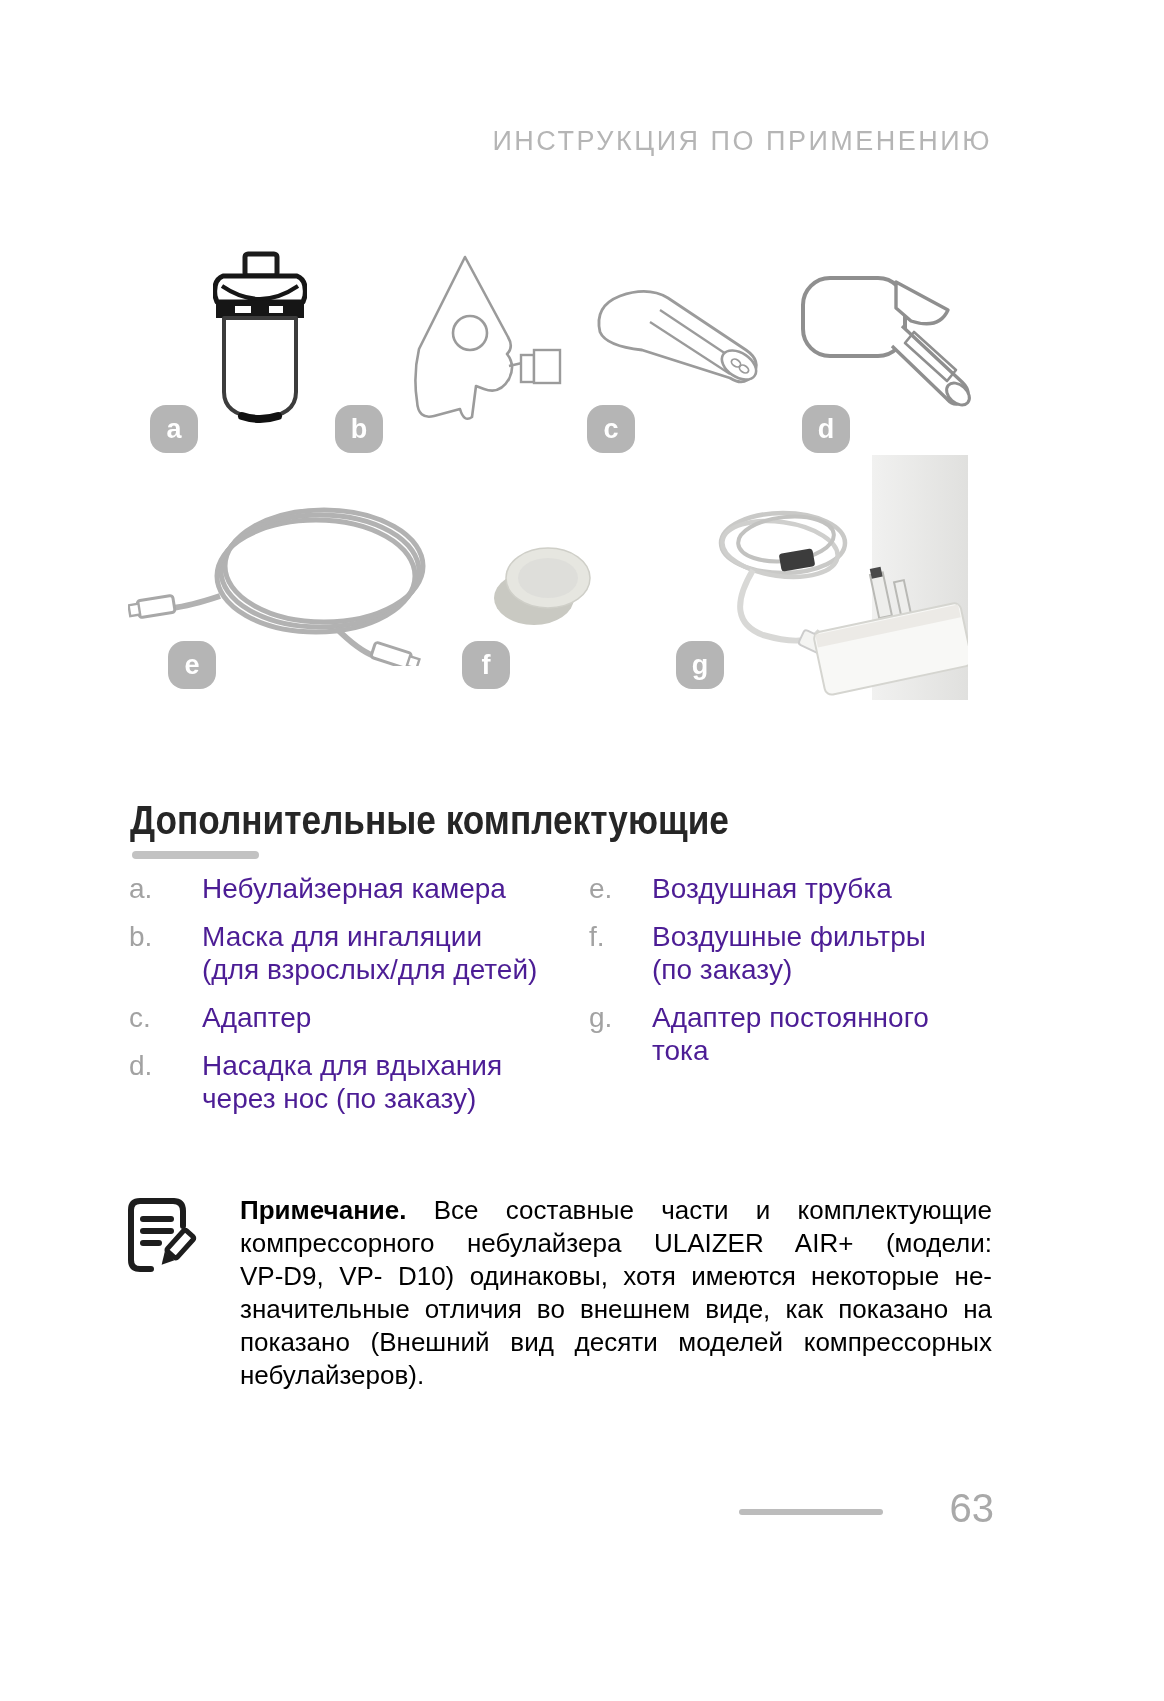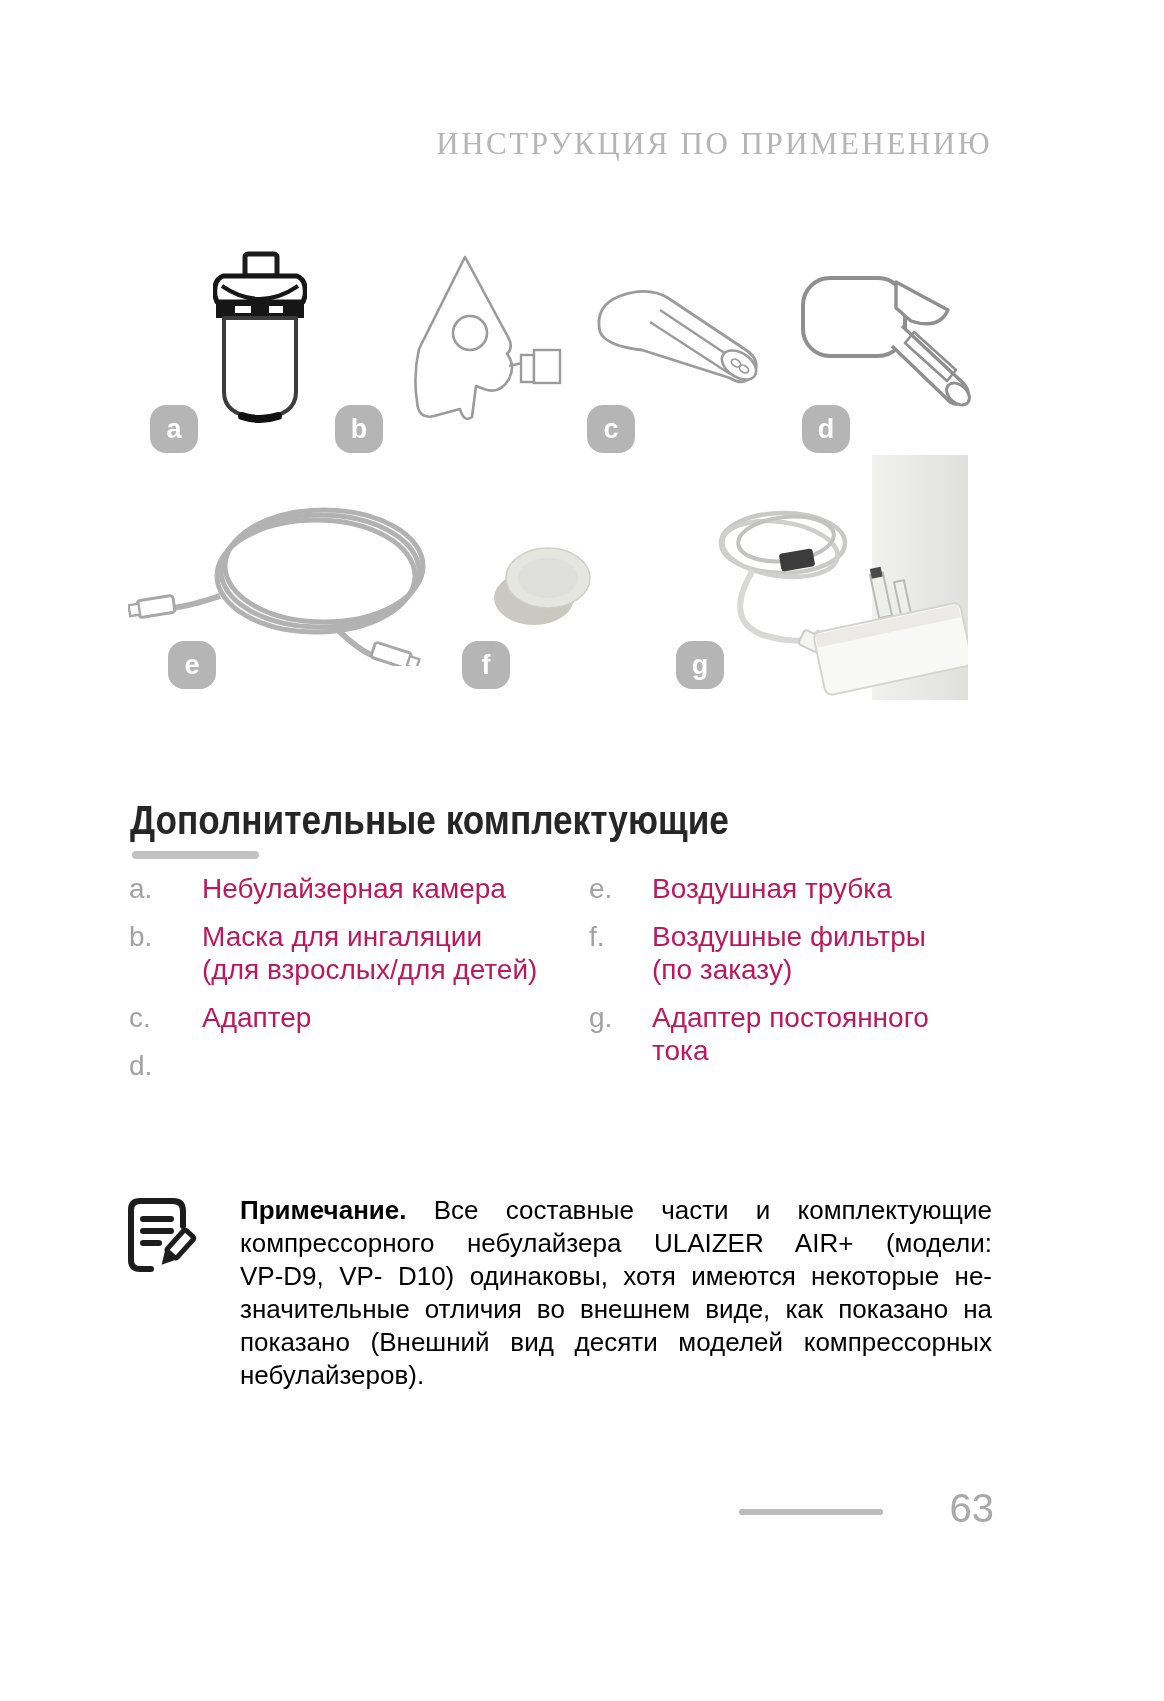--- a/index.html
+++ b/index.html
@@ -3,21 +3,21 @@
 <meta charset="utf-8">
 <style>
   html,body { margin:0; padding:0; background:#ffffff; }
   .page {
     position:relative; width:1164px; height:1701px; background:#ffffff;
     font-family:"Liberation Sans", sans-serif; overflow:hidden;
   }
   
   .header {
     position:absolute; top:126px; right:172px;
-    color:#b5b5b5; font-size:31px; letter-spacing:2.5px; font-weight:400;font-family:Liberation Serif, serif;
+    color:#b5b5b5; font-size:27px; letter-spacing:2.5px; font-weight:400;
   }
   
   .fig { position:absolute; }
   .badge {
     position:absolute; width:48px; height:48px; border-radius:16px;
     background:#b5b5b5; color:#ffffff; font-size:27px; font-weight:bold;
     display:flex; align-items:center; justify-content:center; line-height:1;
   }
   
   .section-heading {
@@ -33,21 +33,21 @@
   .list-col { position:absolute; top:872px; }
   .list-col.left  { left:129px; }
   .list-col.right { left:589px; }
   .list-item { display:flex; margin-bottom:15px; }
   .item-letter {
     flex:0 0 auto; color:#a2a2a2; font-size:28px; line-height:33px;
   }
   .left  .item-letter { width:73px; }
   .right .item-letter { width:63px; }
   .item-text {
-    color:#be185d; font-size:28px; line-height:33px; white-space:pre-line;
+    color:#4c1d95; font-size:28px; line-height:33px; white-space:pre-line;
   }
   
   .note-icon { position:absolute; left:123px; top:1196px; }
   .note-text {
     position:absolute; left:240px; top:1194px; width:752px;
     font-size:26px; line-height:33px; color:#000000;
   }
   .note-line { text-align:justify; text-align-last:justify; }
   .note-line.last { text-align-last:left; }
   .b { font-weight:bold; }
@@ -171,20 +171,22 @@
       <div class="item-letter">b.</div>
       <div class="item-text">Маска для ингаляции
 (для взрослых/для детей)</div>
     </div>
     <div class="list-item">
       <div class="item-letter">c.</div>
       <div class="item-text">Адаптер</div>
     </div>
     <div class="list-item">
       <div class="item-letter">d.</div>
+      <div class="item-text">Насадка для вдыхания
+через нос (по заказу)</div>
     </div>
   </div>
 
   <div class="list-col right">
     <div class="list-item">
       <div class="item-letter">e.</div>
       <div class="item-text">Воздушная трубка</div>
     </div>
     <div class="list-item">
       <div class="item-letter">f.</div>

